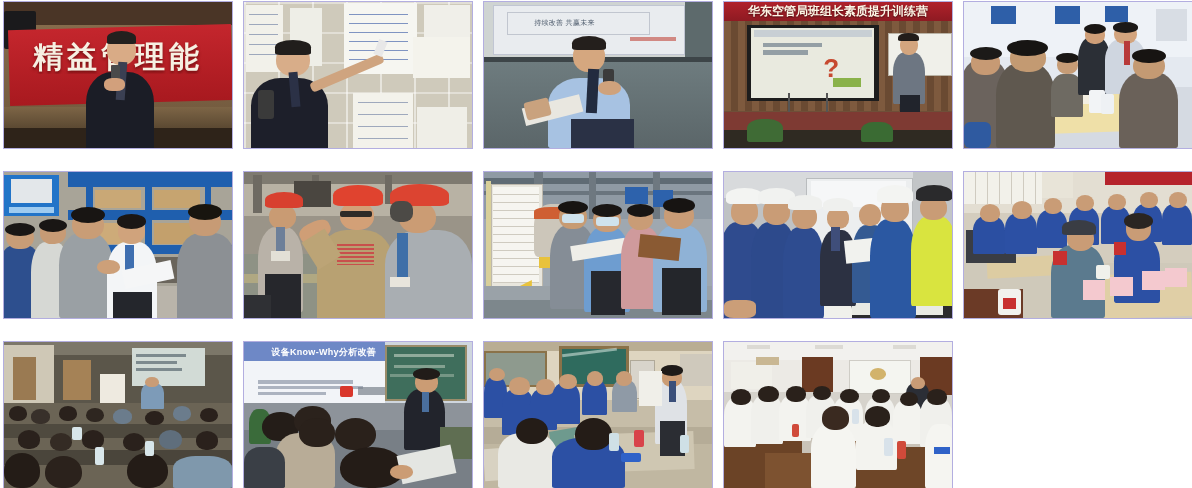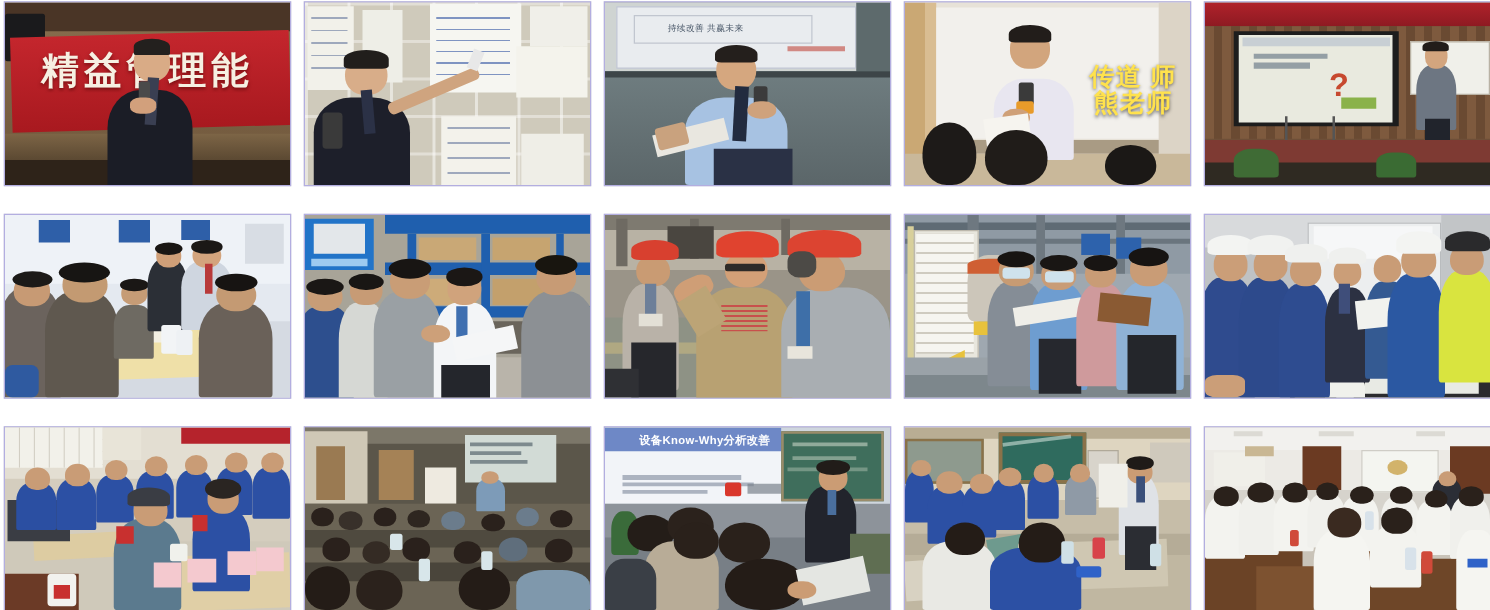--- a/index.html
+++ b/index.html
@@ -131,47 +131,26 @@
       <div class="layer person-head" style="left:39%;top:25%;width:14%;height:23%;background:#d5a77f;"></div>
       <div class="layer" style="left:38.5%;top:23%;width:15%;height:10%;background:#241f1c;border-radius:50% 50% 15% 15%;"></div>
       <div class="layer" style="left:45%;top:46%;width:5%;height:30%;background:#222b3f;transform:rotate(3deg);"></div>
       <div class="layer" style="left:52%;top:46%;width:5%;height:12%;background:#3b3b3b;border-radius:2px;"></div>
       <div class="layer" style="left:50%;top:54%;width:10%;height:10%;background:#cfa27c;border-radius:45%;"></div>
       <div class="layer" style="left:17%;top:68%;width:26%;height:12%;background:#e9e7e0;transform:rotate(-14deg);"></div>
       <div class="layer" style="left:18%;top:67%;width:11%;height:12%;background:#c9a27e;transform:rotate(-14deg);border-radius:3px;"></div>
     </div>
   </div>
 
-  <div class="cell">
-    <div class="photo">
-      <div class="layer" style="inset:0;background:#e7e2d8;"></div>
-      <div class="layer" style="left:0;top:0;width:7%;height:100%;background:#caa874;"></div>
-      <div class="layer" style="left:7%;top:0;width:4%;height:100%;background:#d9bd92;"></div>
-      <div class="layer" style="left:11%;top:3%;width:78%;height:72%;background:#f2f0ec;"></div>
-      <div class="layer" style="left:89%;top:0;width:11%;height:100%;background:#dcd4c6;"></div>
-      <div class="layer" style="left:11%;top:75%;width:78%;height:8%;background:#a99b84;"></div>
-      <div class="layer" style="left:0;top:83%;width:100%;height:17%;background:#c9b89a;"></div>
-      <div class="layer person-body" style="left:31%;top:42%;width:28%;height:44%;background:#e8e6f0;"></div>
-      <div class="layer person-head" style="left:37%;top:14%;width:14%;height:22%;background:#d2a57d;"></div>
-      <div class="layer" style="left:36.5%;top:12%;width:15%;height:10%;background:#221d1a;border-radius:50% 50% 15% 15%;"></div>
-      <div class="layer" style="left:40%;top:44%;width:5%;height:12%;background:#3a3a3a;border-radius:2px;"></div>
-      <div class="layer" style="left:39%;top:54%;width:6%;height:7%;background:#e89b2a;border-radius:2px;"></div>
-      <div class="layer" style="left:34%;top:58%;width:10%;height:10%;background:#cfa078;border-radius:45%;"></div>
-      <div class="layer" style="left:28%;top:62%;width:16%;height:16%;background:#f6f4ef;transform:rotate(-8deg);"></div>
-      <div class="layer person-head" style="left:6%;top:66%;width:19%;height:34%;background:#1d1a18;"></div>
-      <div class="layer person-head" style="left:28%;top:70%;width:22%;height:30%;background:#201c19;"></div>
-      <div class="layer person-head" style="left:70%;top:78%;width:18%;height:22%;background:#1b1816;"></div>
-      <div class="ov-right" style="right:2%;top:34%;width:36%;font-size:20px;letter-spacing:1px;">传道 师 熊老师</div>
-    </div>
-  </div>
 
   <div class="cell">
     <div class="photo">
       <div class="layer" style="inset:0;background:#6e4f38;"></div>
       <div class="layer" style="left:0;top:0;width:100%;height:13%;background:linear-gradient(#b0222b,#8e1a22);"></div>
+      <div class="ov-banner" style="top:1.5%;font-size:12px;line-height:14px;color:#fdf6e6;letter-spacing:0px;">华东空管局班组长素质提升训练营</div>
       <div class="layer" style="left:0;top:13%;width:100%;height:62%;background:repeating-linear-gradient(90deg,#7e5a3e 0 7px,#6a4a32 7px 14px);"></div>
       <div class="layer" style="left:10%;top:16%;width:58%;height:52%;background:#1d1d1d;"></div>
       <div class="layer" style="left:12%;top:18%;width:54%;height:48%;background:#e9eadf;"></div>
       <div class="layer" style="left:13%;top:19%;width:52%;height:5%;background:#c8cfd4;"></div>
       <div class="layer" style="left:17%;top:28%;width:26%;height:3%;background:#6f7f8c;opacity:.7;"></div>
       <div class="layer" style="left:17%;top:33%;width:20%;height:3%;background:#6f7f8c;opacity:.7;"></div>
       <div class="layer" style="left:40%;top:37%;width:14%;height:24%;color:#c7492f;font-size:26px;font-weight:bold;line-height:24px;text-align:center;">?</div>
       <div class="layer" style="left:48%;top:52%;width:12%;height:6%;background:#8ab24a;"></div>
       <div class="layer" style="left:72%;top:21%;width:27%;height:28%;background:#f0f0ea;border:1px solid #b9b2a4;"></div>
       <div class="layer person-body" style="left:74%;top:34%;width:14%;height:36%;background:#6d7682;"></div>

